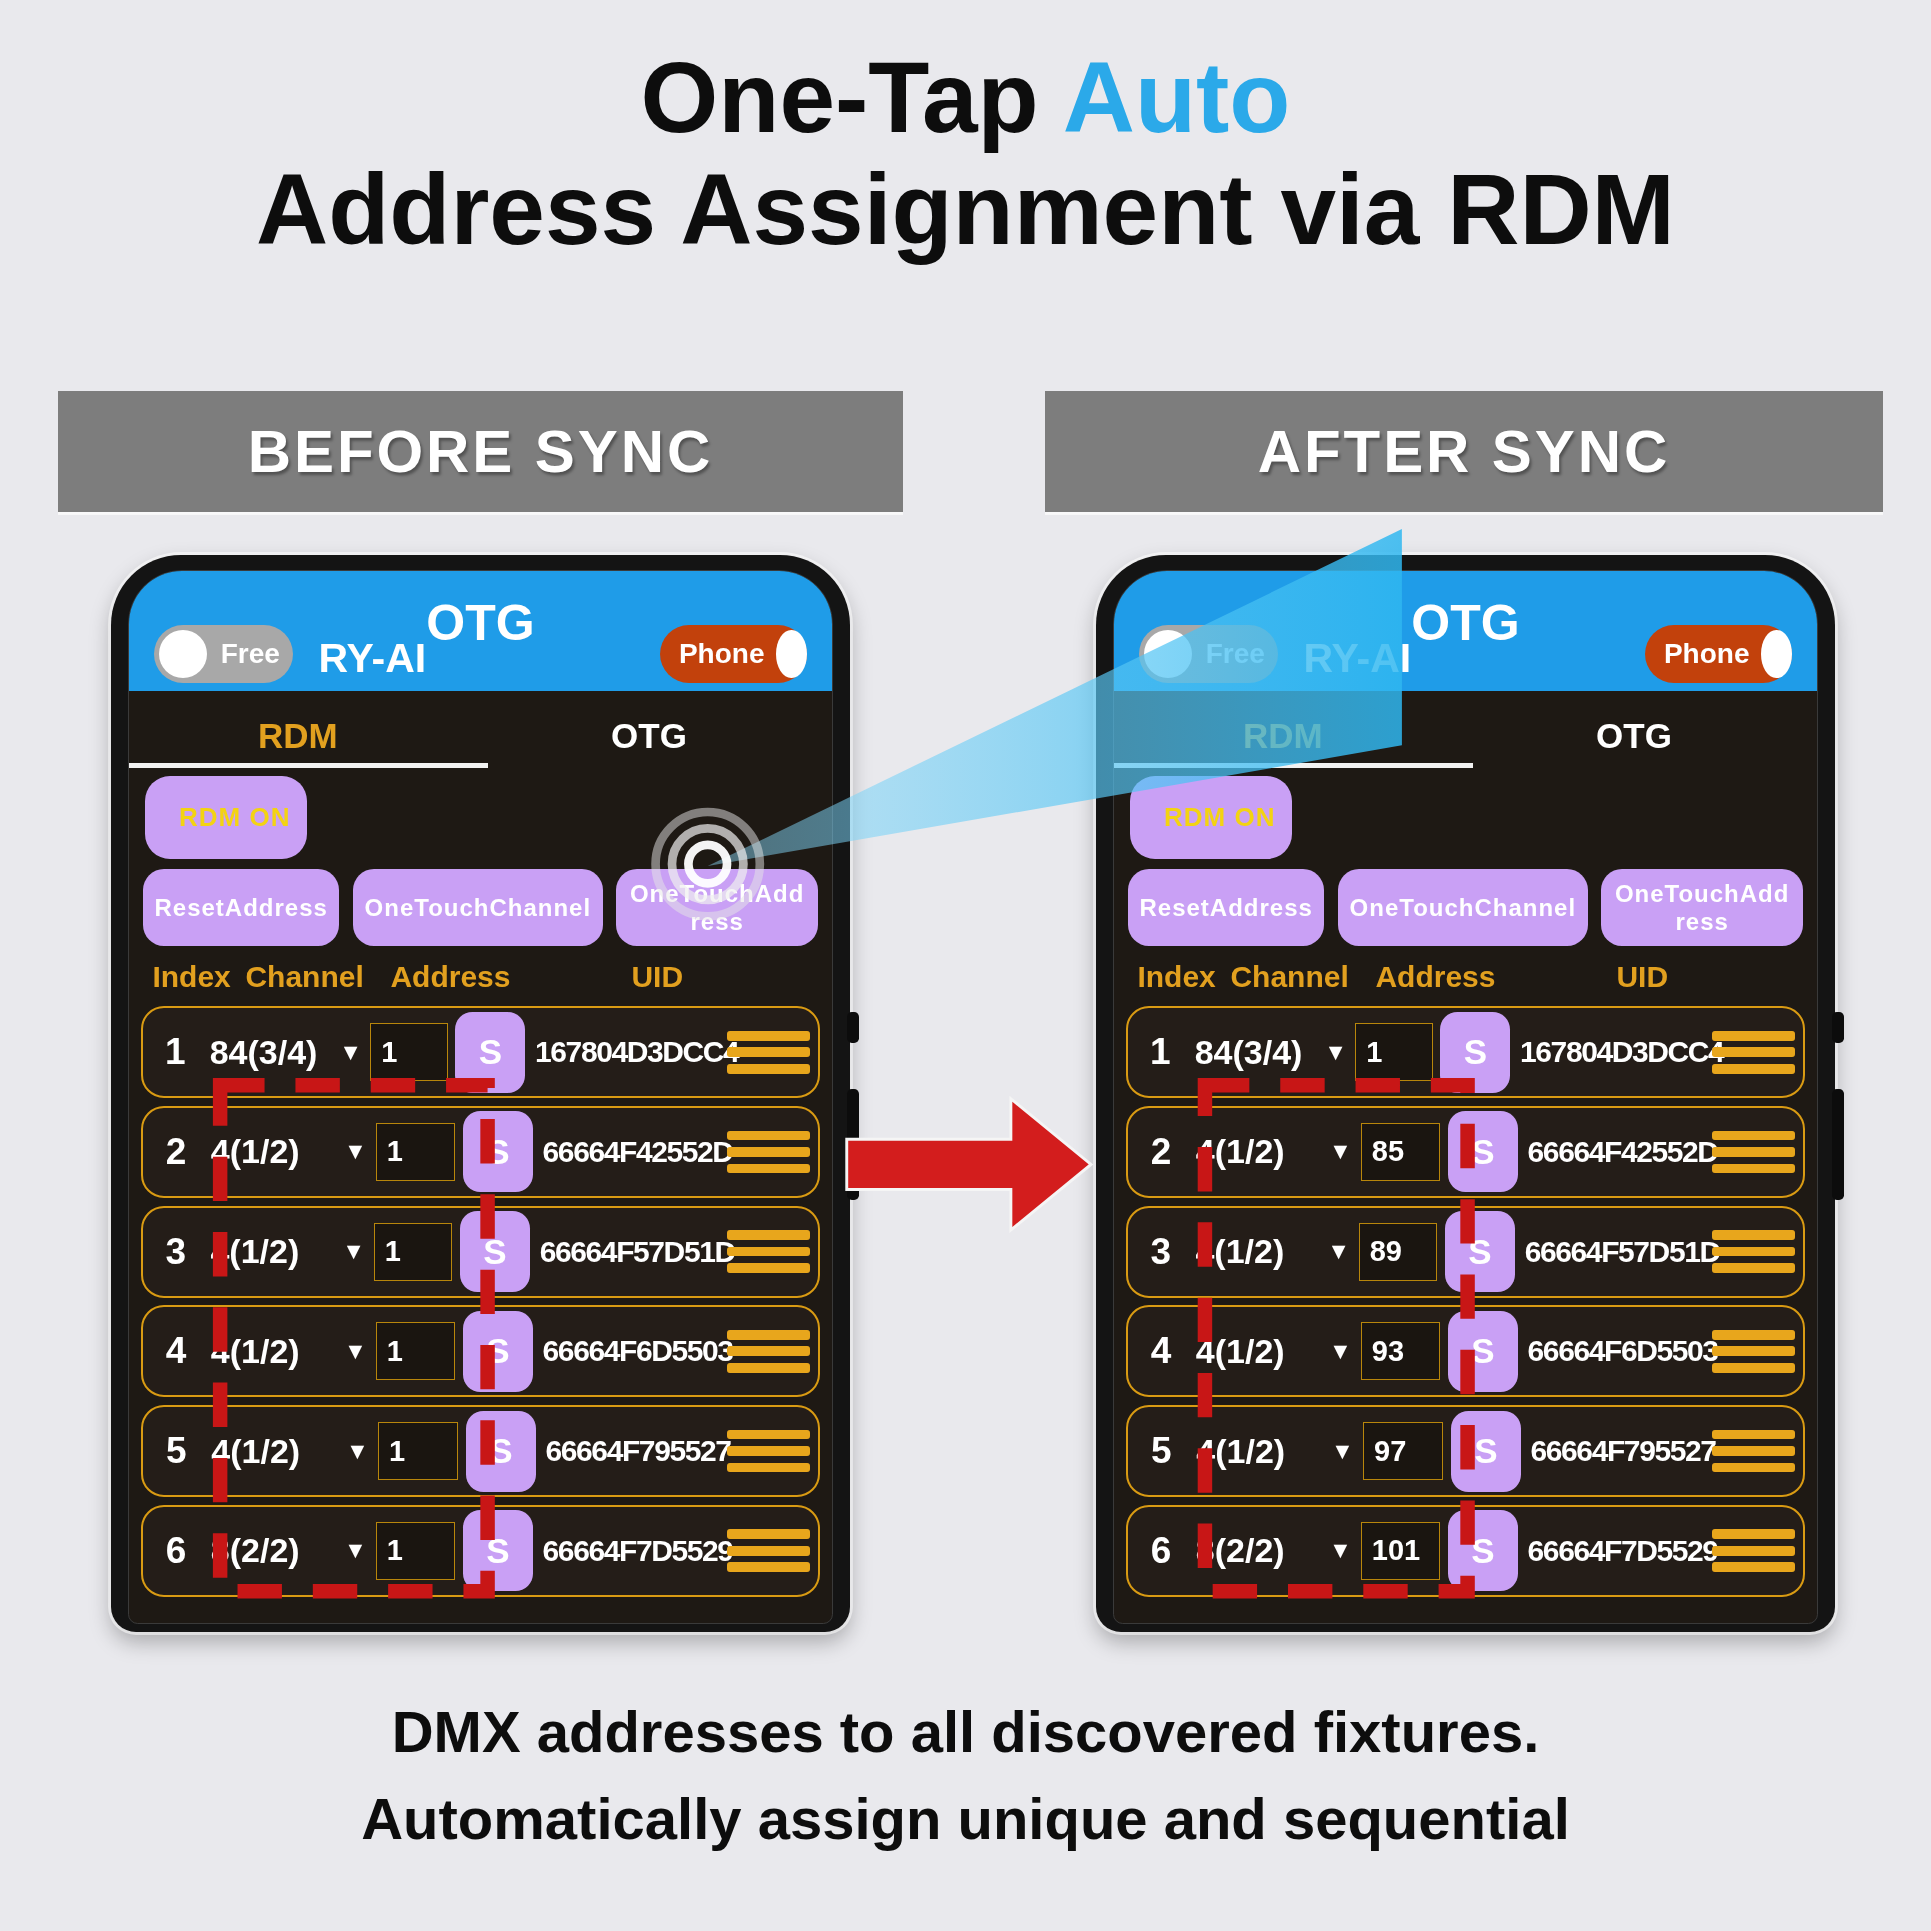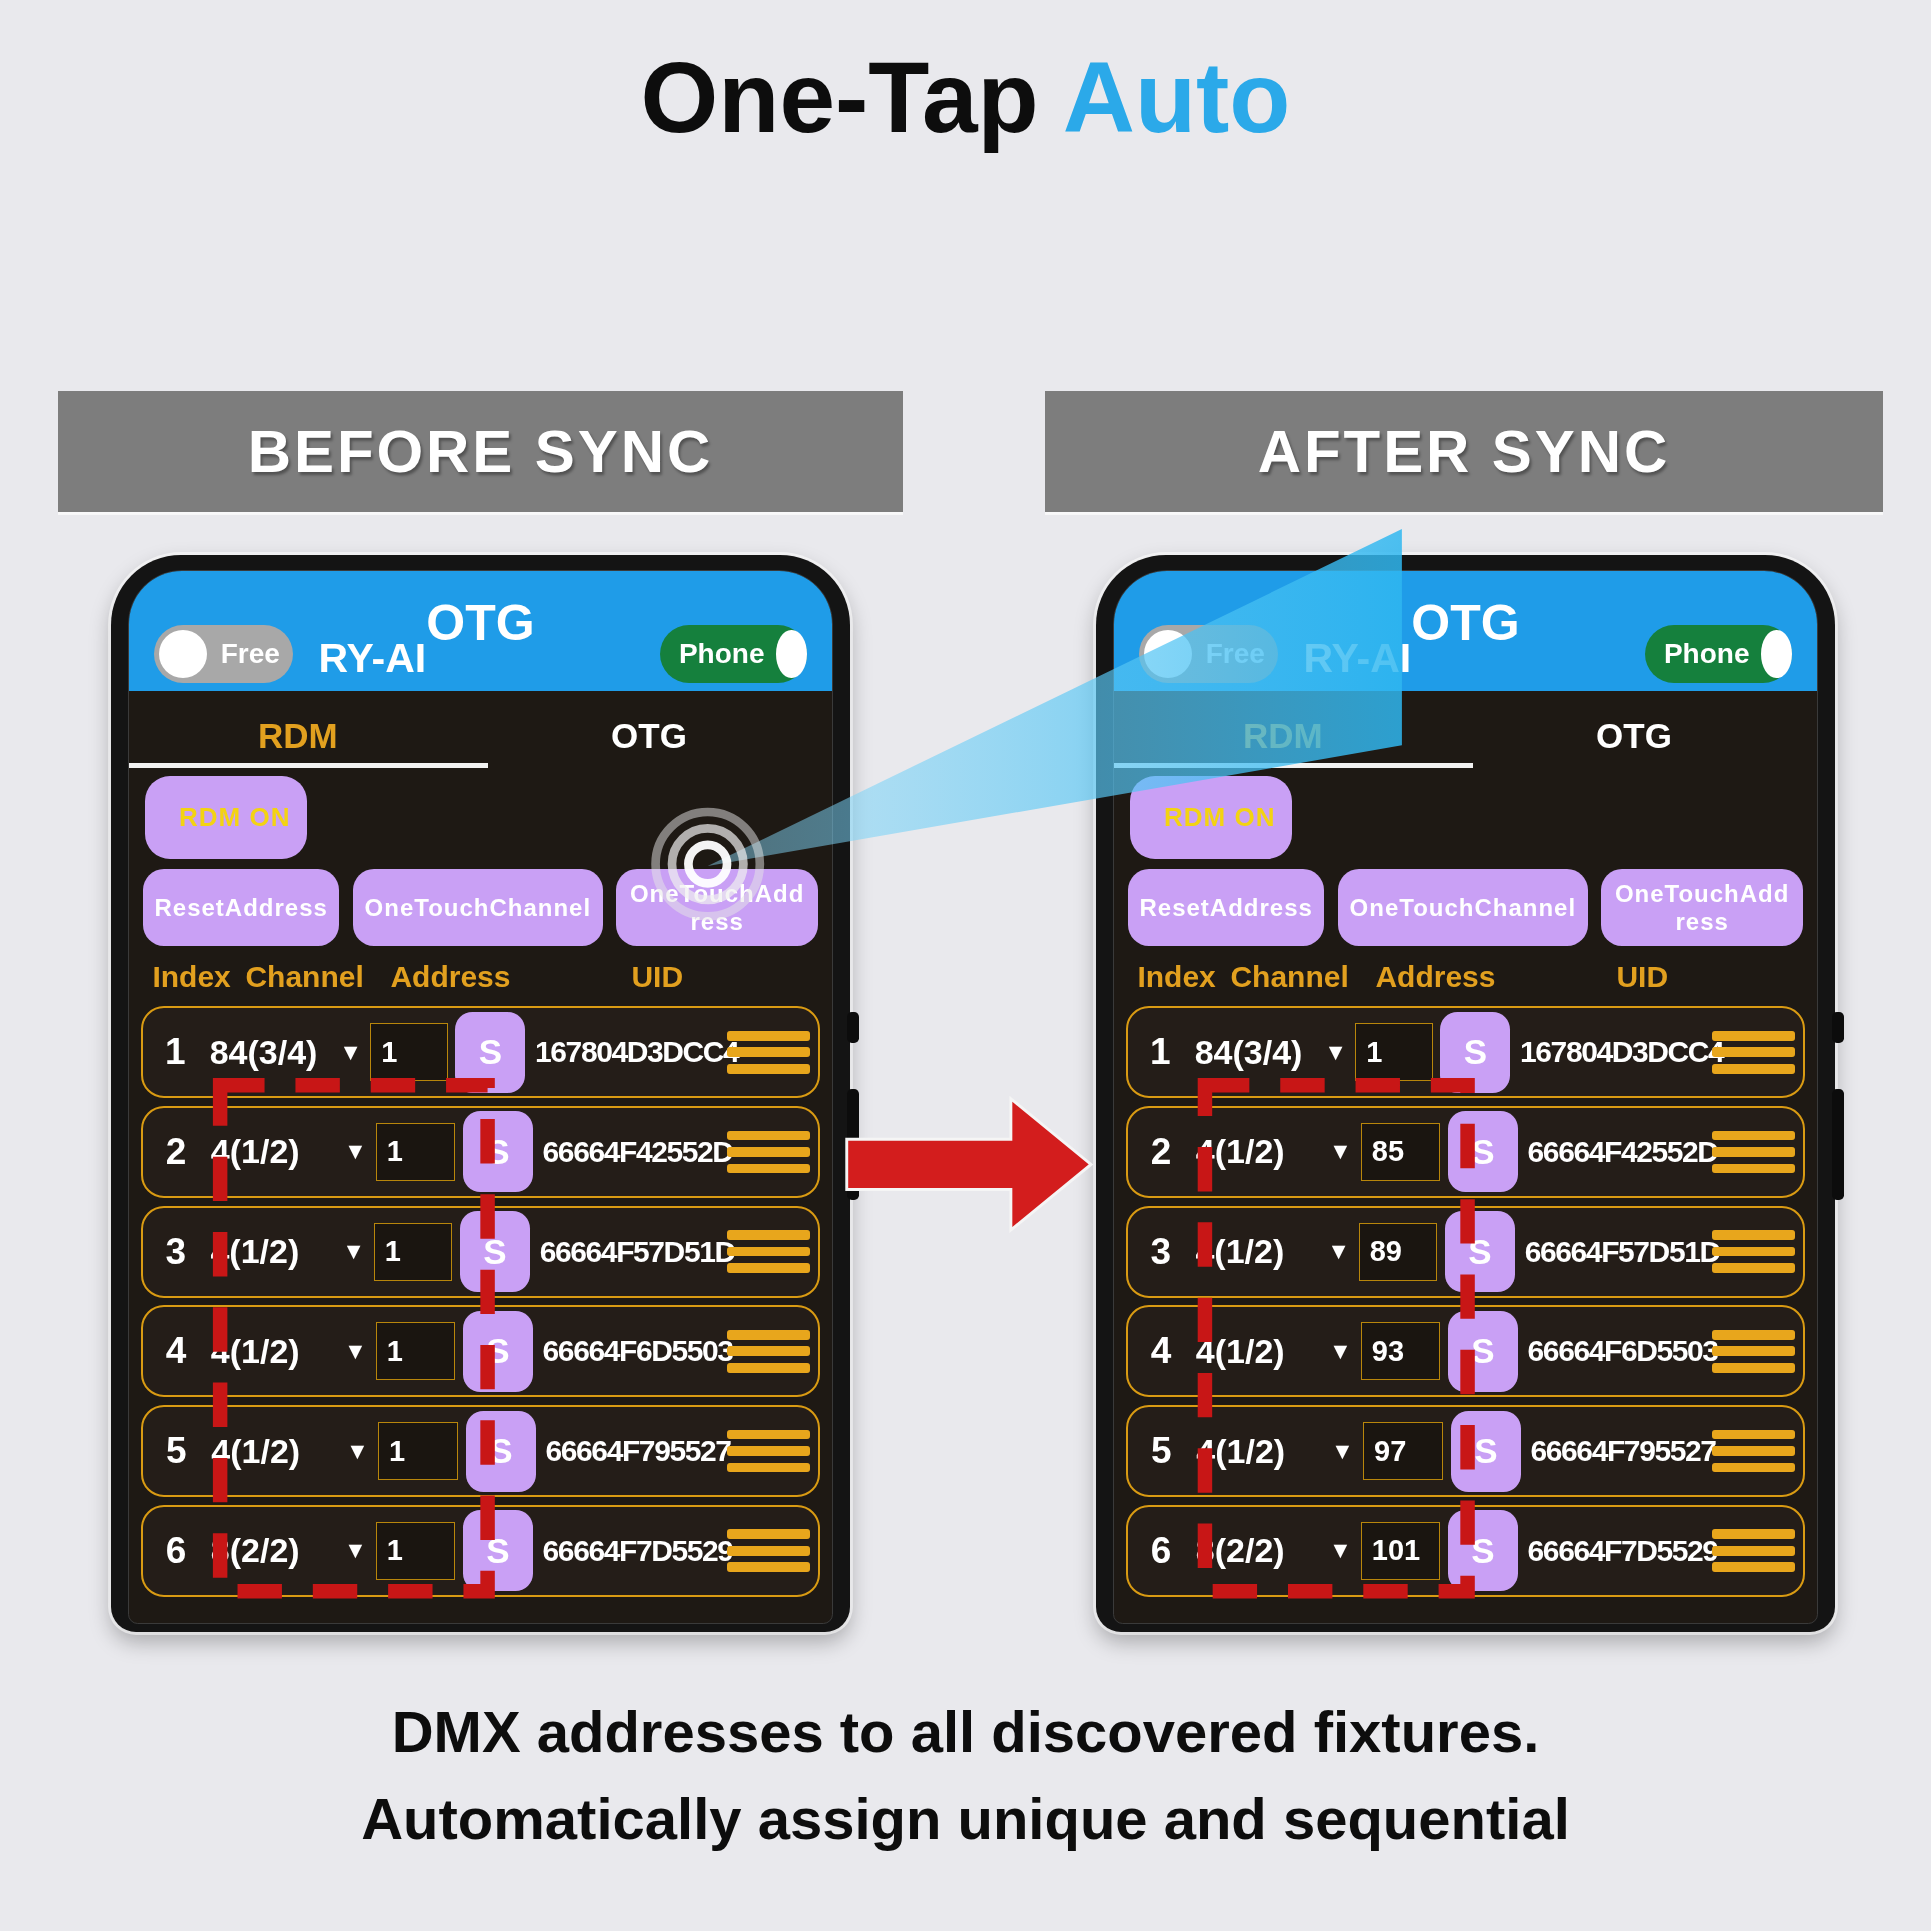--- a/index.html
+++ b/index.html
@@ -61,21 +61,21 @@
   }
   .toggle{
     position:absolute;top:54px;height:58px;border-radius:30px;
     display:flex;align-items:center;
   }
   .toggle .knob{width:48px;height:48px;border-radius:50%;background:#ffffff;}
   .toggle .t-label{color:#ffffff;font-weight:700;font-size:28px;}
   .toggle.free{left:25px;width:139px;background:#A8A8A8;}
   .toggle.free .knob{margin-left:4.8px;}
   .toggle.free .t-label{margin-left:13.5px;}
-  .toggle.phone-t{right:25px;width:147px;background:#15803d;text-align:right;}
+  .toggle.phone-t{right:25px;width:147px;background:#c2410c;text-align:right;}
   .toggle.phone-t .t-label{margin-left:19.3px;}
   .toggle.phone-t .knob{margin-left:11.6px;}
   .device-label{
     position:absolute;left:189px;top:64px;
     color:#ffffff;font-weight:700;font-size:41px;
   }
 
   
   .tabs{position:relative;margin-top:25px;height:39px;}
   .tab{position:absolute;top:0;text-align:center;font-weight:700;font-size:35px;}
@@ -147,20 +147,21 @@
   
   .overlay{position:absolute;inset:0;z-index:60;pointer-events:none;}
 </style>
 </head>
 <body>
 
 <div class="stage">
 
   <div class="title">
     <div><span>One-Tap </span><span class="accent">Auto</span></div>
+    <div>Address Assignment via RDM</div>
   </div>
 
   <div class="banner left">BEFORE SYNC</div>
   <div class="banner right">AFTER SYNC</div>
 
   <div class="phone left">
     <i class="nub nub1"></i>
     <i class="nub nub2"></i>
     <div class="screen">
       <div class="app-header">

